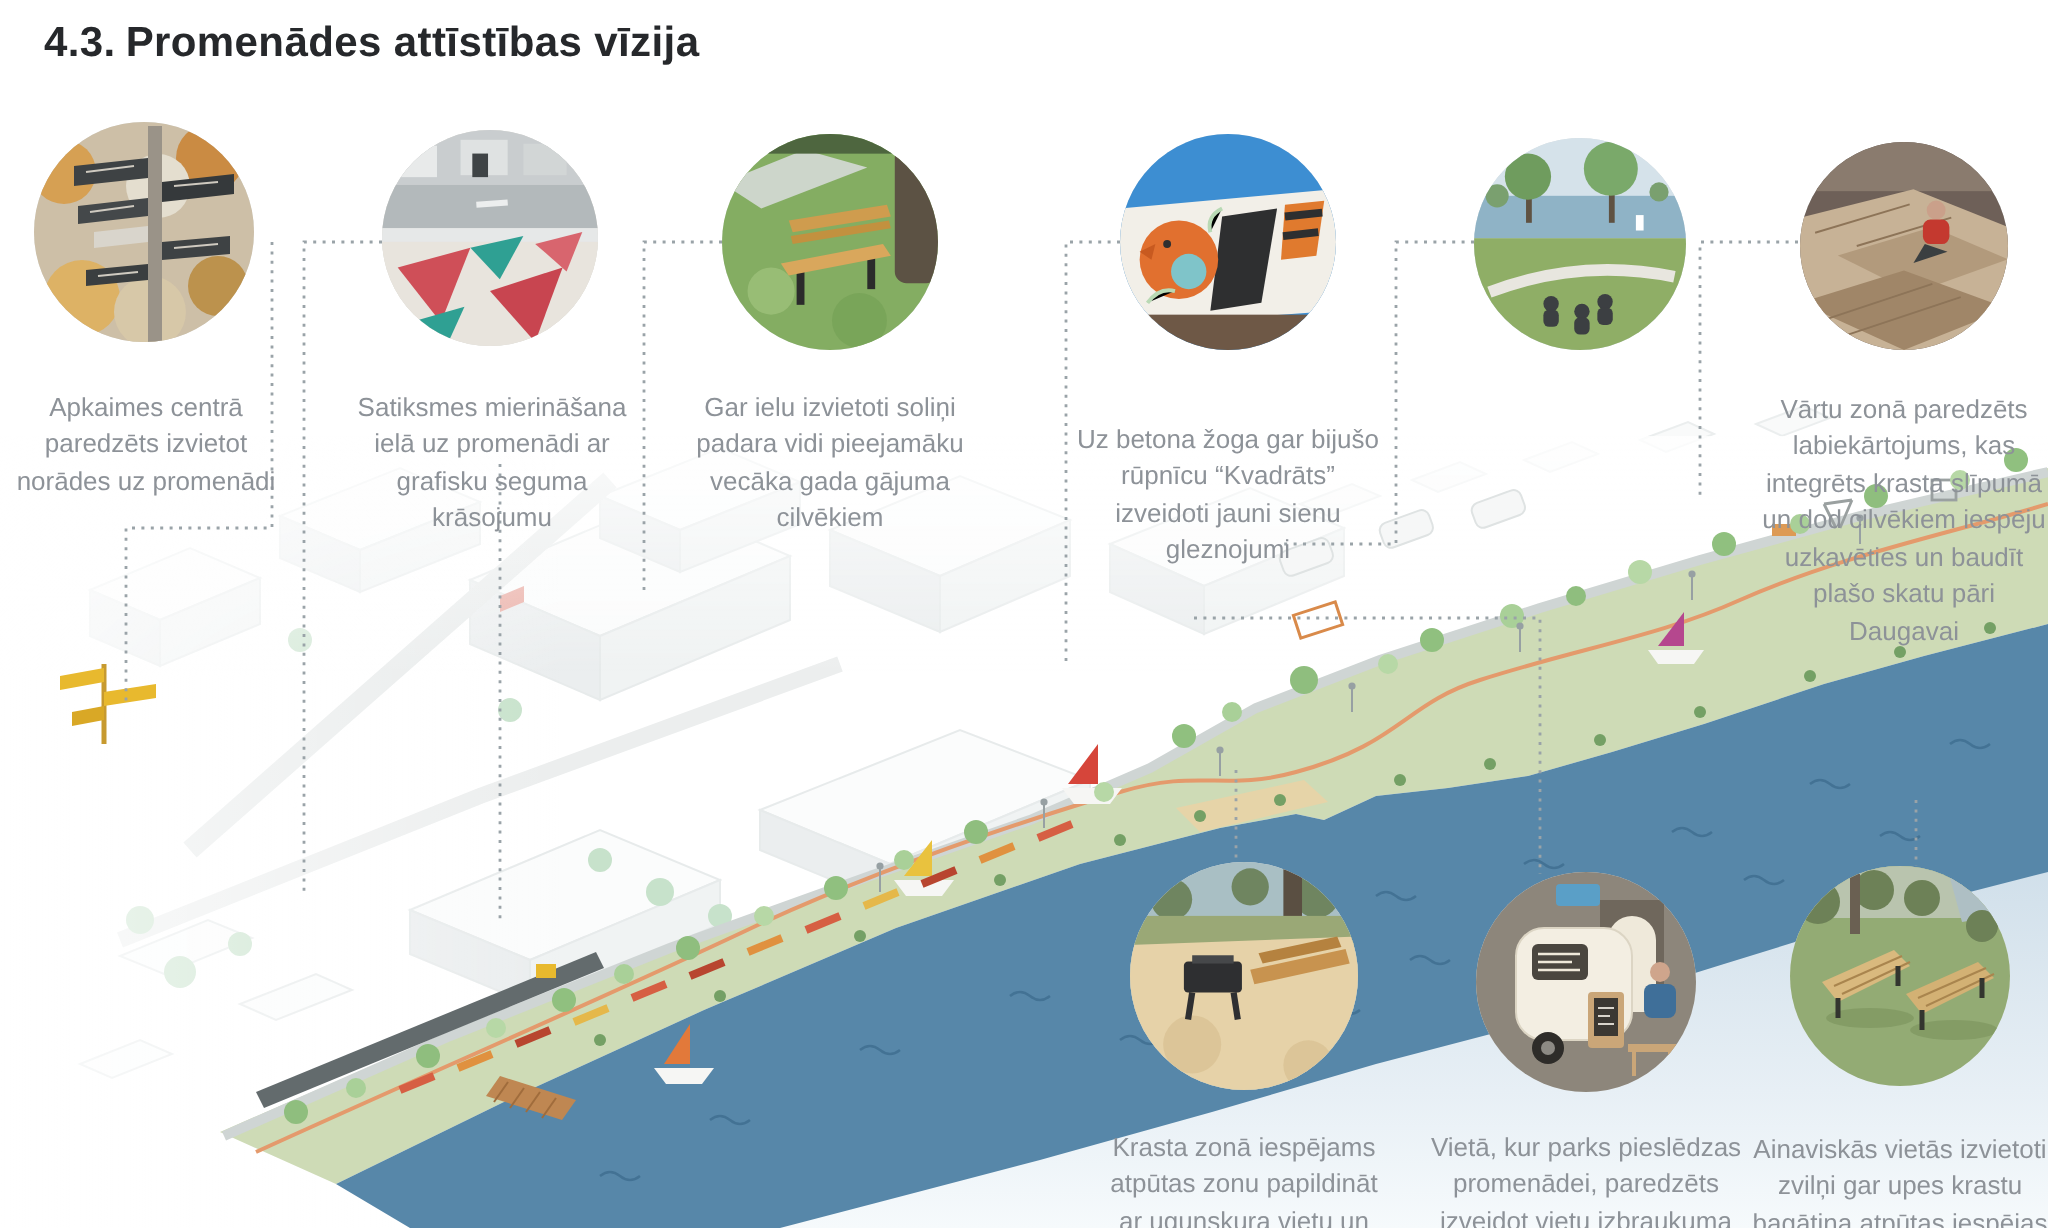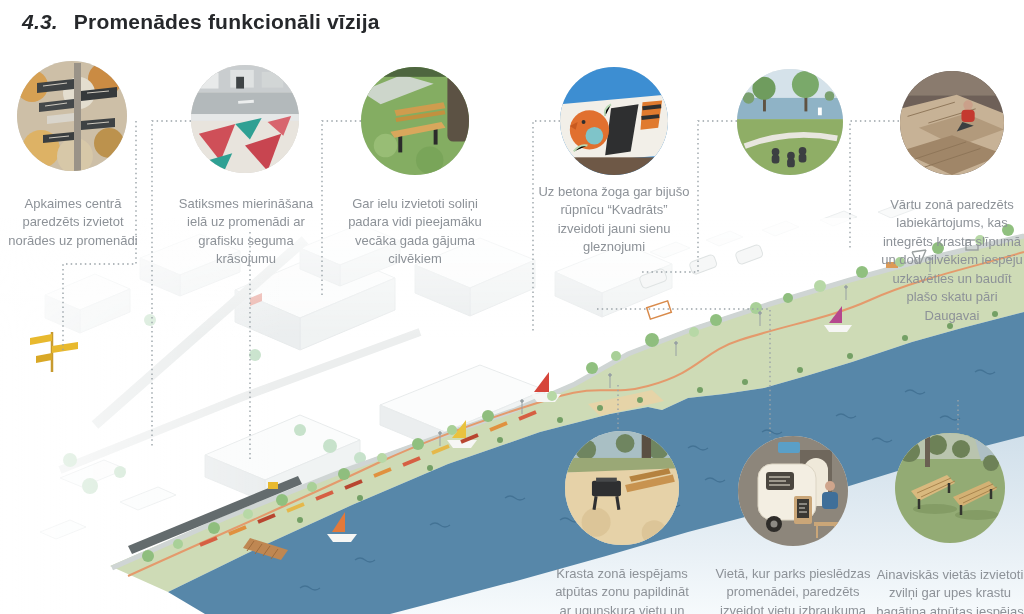--- a/index.html
+++ b/index.html
@@ -1,21 +1,21 @@
 <!DOCTYPE html>
 <html><head>
 <meta charset="utf-8">
 <style>
   html,body{margin:0;padding:0;background:#ffffff;}
   .stage{position:relative;width:1024px;height:614px;background:#fff;overflow:hidden;
          font-family:"Liberation Sans",sans-serif;}
   .map-svg{position:absolute;left:0;top:0;z-index:1;}
   .page-title{position:absolute;left:22px;top:10px;z-index:5;font-size:21px;font-weight:700;
               color:#26282b;letter-spacing:.2px;white-space:nowrap;}
-  .page-title .num{margin-right:16px;font-style:italic;}
+  .page-title .num{margin-right:5px;}
   .photo{position:absolute;border-radius:50%;overflow:hidden;z-index:4;background:#dfe3e3;}
   .photo svg{display:block;width:100%;height:100%;}
   .caption{position:absolute;z-index:4;font-size:13px;line-height:1.42;color:#8d9298;
            text-align:center;}
 </style>
 </head>
 <body>
 
 <div class="stage">
 
@@ -285,21 +285,21 @@
       <path d="M560,121 L533,121 L533,333"></path>
       <path d="M737,121 L698,121 L698,272 L640,272"></path>
       <path d="M899,121 L850,121 L850,250"></path>
       <path d="M597,309 L770,309 L770,437"></path>
       <path d="M618,385 L618,432"></path>
       <path d="M958,400 L958,433"></path>
     </g>
   </svg>
 
   <div class="page-title">
-    <span class="num">4.3.</span><span>Promenādes funkcionāli vīzija</span>
+    <span class="num">4.3.</span><span>Promenādes attīstības vīzija</span>
   </div>
 
   <div class="photo" style="left:17px;top:61px;width:110px;height:110px">
     <svg viewBox="0 0 110 110">
       <rect width="110" height="110" fill="#cdbfa7"></rect>
       <g opacity="0.85">
           <circle cx="15" cy="25" r="16" fill="#d79a45"></circle>
           <circle cx="88" cy="18" r="17" fill="#c98232"></circle>
       <circle cx="24" cy="88" r="19" fill="#e0b05a"></circle>
           <circle cx="92" cy="82" r="15" fill="#b98a3e"></circle>
@@ -513,19 +513,19 @@
       <g stroke="#33352f" stroke-width="2.5">
           <path d="M66,72 L66,82"></path>
           <path d="M96,56 L96,66"></path>
         </g>
     </svg>
   </div>
 
   <p class="caption" style="left:4px;top:182px;width:138px">Apkaimes centrā paredzēts izvietot norādes uz promenādi</p>
   <p class="caption" style="left:333px;top:182px;width:164px">Gar ielu izvietoti soliņi padara vidi pieejamāku vecāka gada gājuma cilvēkiem</p>
   <p class="caption" style="left:170px;top:182px;width:152px">Satiksmes mierināšana ielā uz promenādi ar grafisku seguma krāsojumu</p>
-  <p class="caption" style="left:537px;top:170px;width:154px">Uz betona žoga gar bijušo rūpnīcu “Kvadrāts” izveidoti jauni sienu gleznojumi</p>
+  <p class="caption" style="left:537px;top:198px;width:154px">Uz betona žoga gar bijušo rūpnīcu “Kvadrāts” izveidoti jauni sienu gleznojumi</p>
   <p class="caption" style="left:878px;top:183px;width:148px">Vārtu zonā paredzēts labiekārtojums, kas integrēts krasta slīpumā un dod cilvēkiem iespēju uzkavēties un baudīt plašo skatu pāri Daugavai</p>
   <p class="caption" style="left:549px;top:552px;width:146px">Krasta zonā iespējams atpūtas zonu papildināt ar ugunskura vietu un piknika galdiem</p>
   <p class="caption" style="left:710px;top:552px;width:166px">Vietā, kur parks pieslēdzas promenādei, paredzēts izveidot vietu izbraukuma ēdināšanai, kas kalpos gan promenādes, gan parka apmeklētājiem</p>
   <p class="caption" style="left:873px;top:553px;width:154px">Ainaviskās vietās izvietoti zvilņi gar upes krastu bagātina atpūtas iespējas</p>
 
 </div>
 
 </body></html>

